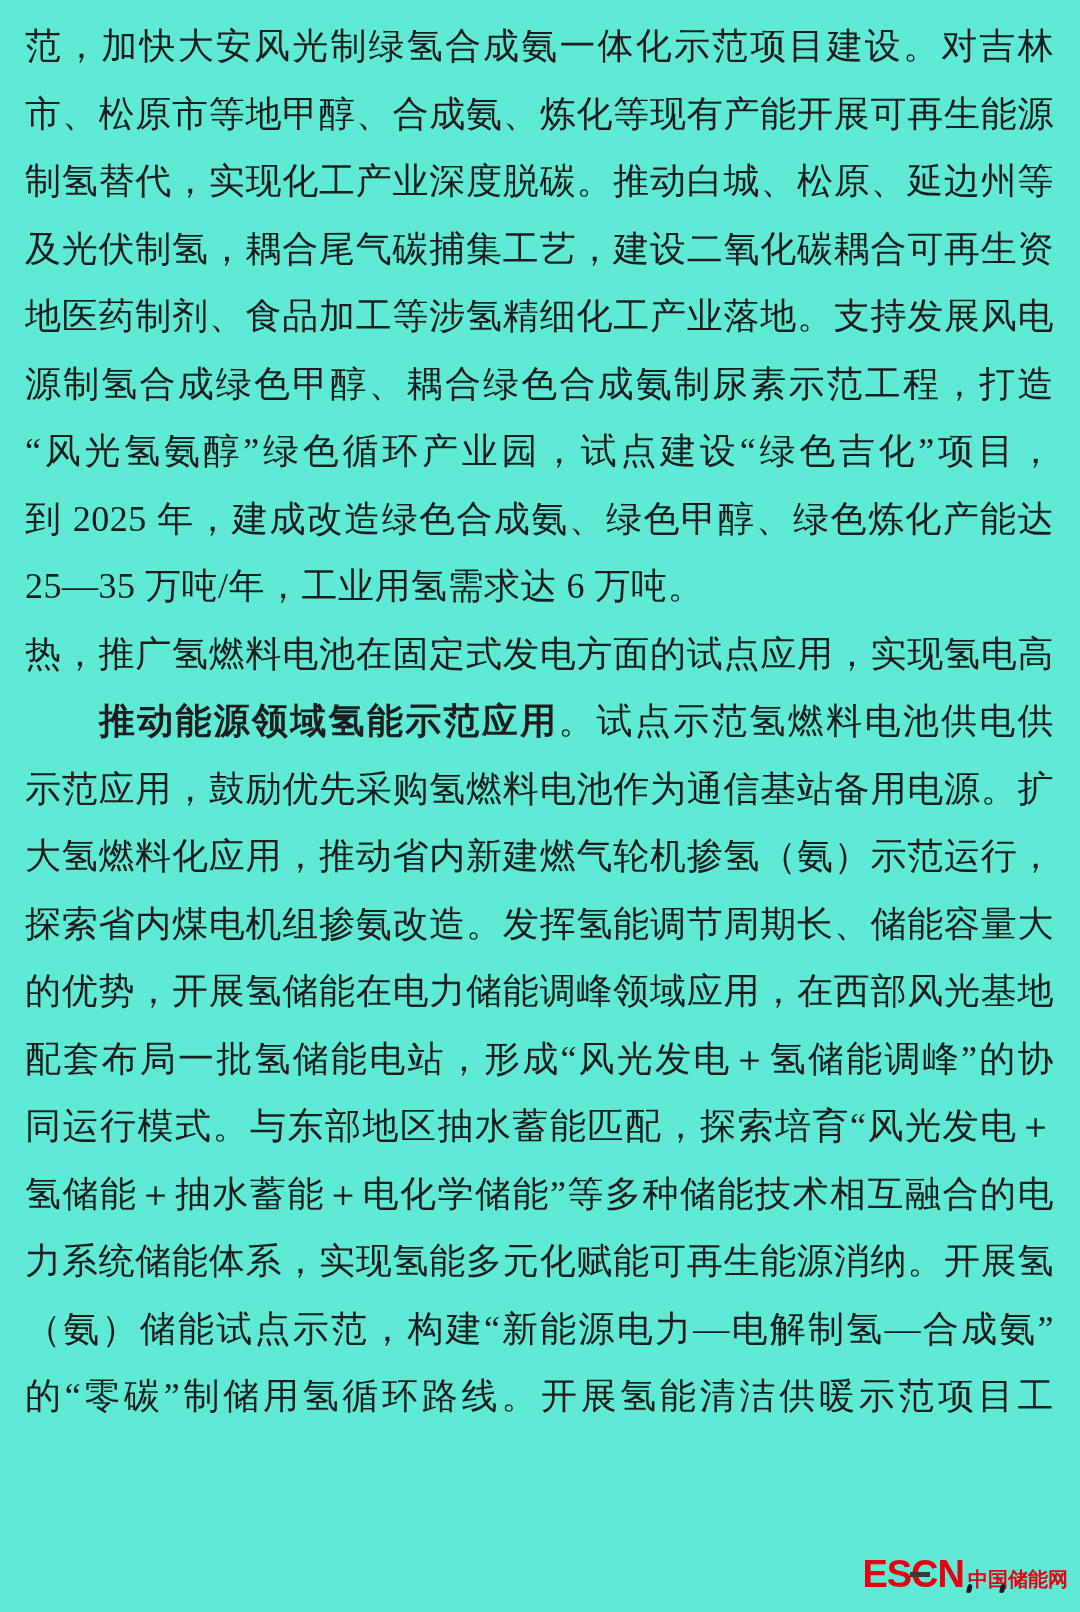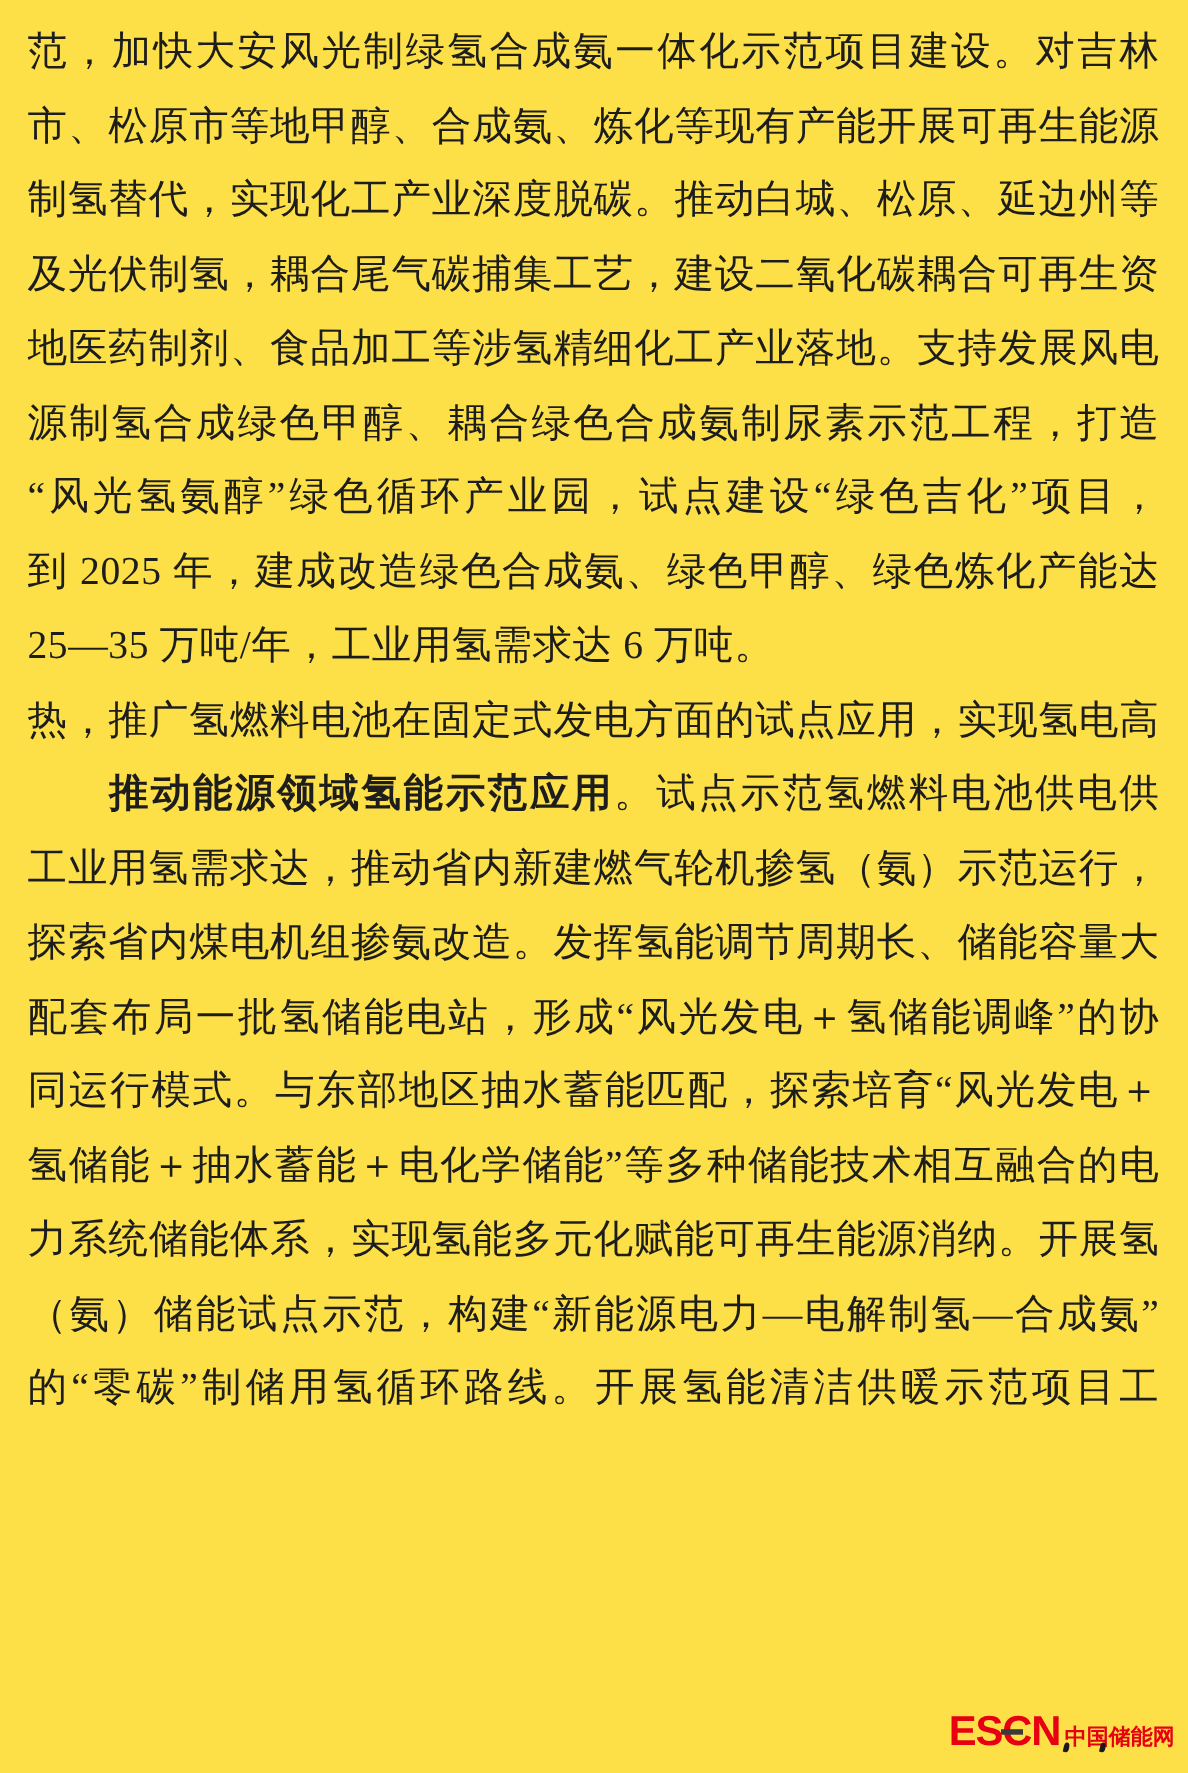--- a/index.html
+++ b/index.html
@@ -11,21 +11,21 @@
     width: 1080px;
     height: 1612px;
     font-family: "Liberation Serif", "DejaVu Serif", serif;
     color: #1d1d1d;
     position: relative;
     overflow: hidden;
   }
   .page {
     position: absolute;
     inset: 0;
-    background: #fde047;
+    background: #5eead4;
   }
   .doc {
     position: absolute;
     left: 25px;
     right: 26px;
     top: 13px;
   }
   .line {
     font-size: 36px;
     height: 67.5px;
@@ -97,22 +97,24 @@
       <div class="line">市、松原市等地甲醇、合成氨、炼化等现有产能开展可再生能源</div>
       <div class="line">制氢替代，实现化工产业深度脱碳。推动白城、松原、延边州等</div>
       <div class="line">及光伏制氢，耦合尾气碳捕集工艺，建设二氧化碳耦合可再生资</div>
       <div class="line">地医药制剂、食品加工等涉氢精细化工产业落地。支持发展风电</div>
       <div class="line">源制氢合成绿色甲醇、耦合绿色合成氨制尿素示范工程，打造</div>
       <div class="line">“风光氢氨醇”绿色循环产业园，试点建设“绿色吉化”项目，</div>
       <div class="line">到 2025 年，建成改造绿色合成氨、绿色甲醇、绿色炼化产能达</div>
       <div class="line noj">25—35 万吨/年，工业用氢需求达 6 万吨。</div>
       <div class="line">热，推广氢燃料电池在固定式发电方面的试点应用，实现氢电高</div>
       <div class="line indent"><b>推动能源领域氢能示范应用</b>。试点示范氢燃料电池供电供</div>
-      <div class="line">工业用氢需求达，推动省内新建燃气轮机掺氢（氨）示范运行，</div>
+      <div class="line">示范应用，鼓励优先采购氢燃料电池作为通信基站备用电源。扩</div>
+      <div class="line">大氢燃料化应用，推动省内新建燃气轮机掺氢（氨）示范运行，</div>
       <div class="line">探索省内煤电机组掺氨改造。发挥氢能调节周期长、储能容量大</div>
+      <div class="line">的优势，开展氢储能在电力储能调峰领域应用，在西部风光基地</div>
       <div class="line">配套布局一批氢储能电站，形成“风光发电＋氢储能调峰”的协</div>
       <div class="line">同运行模式。与东部地区抽水蓄能匹配，探索培育“风光发电＋</div>
       <div class="line">氢储能＋抽水蓄能＋电化学储能”等多种储能技术相互融合的电</div>
       <div class="line">力系统储能体系，实现氢能多元化赋能可再生能源消纳。开展氢</div>
       <div class="line">（氨）储能试点示范，构建“新能源电力—电解制氢—合成氨”</div>
       <div class="line">的“零碳”制储用氢循环路线。开展氢能清洁供暖示范项目工</div>
     </div>
 
   <div class="logo" style="color: rgb(230, 0, 18);">
     <span class="logo-en">ESCN</span>

